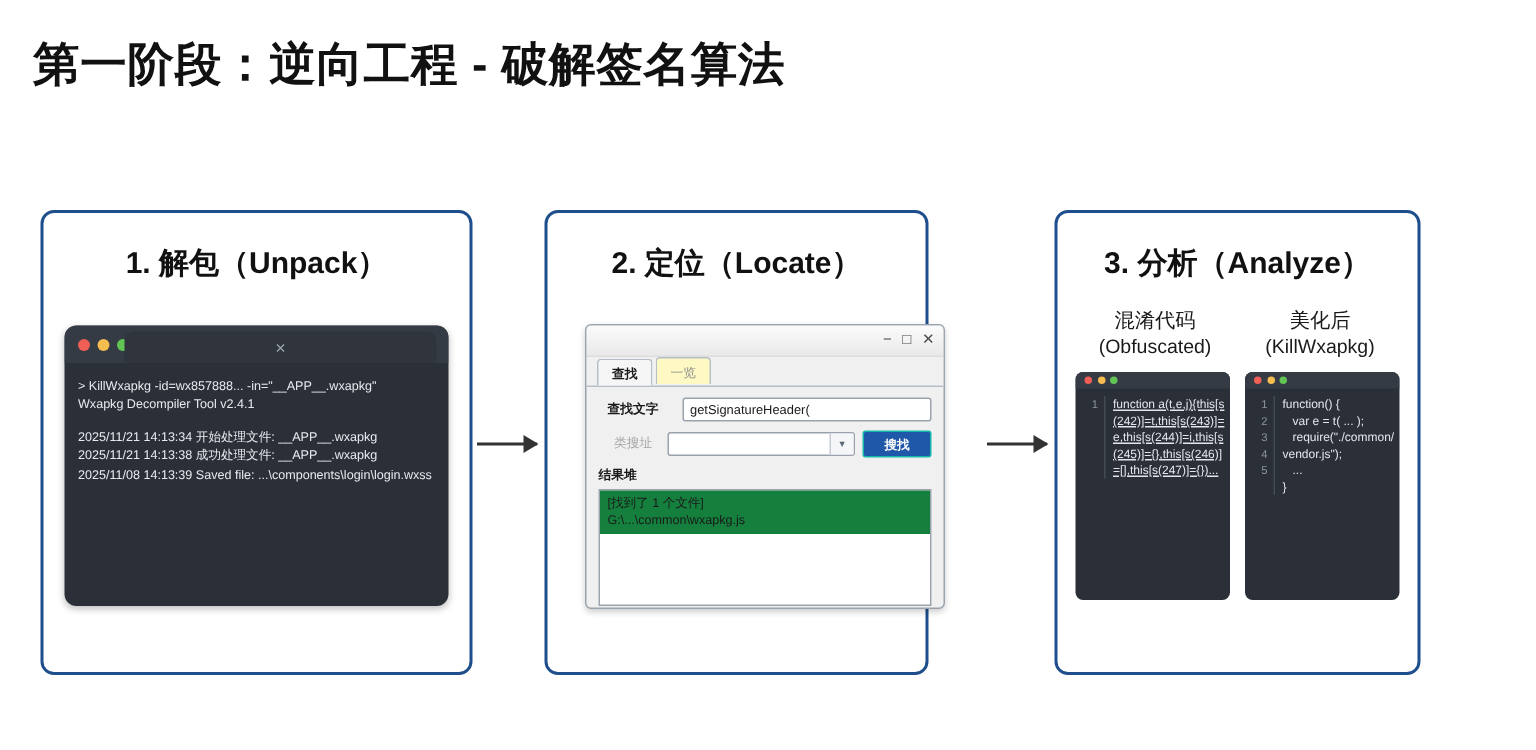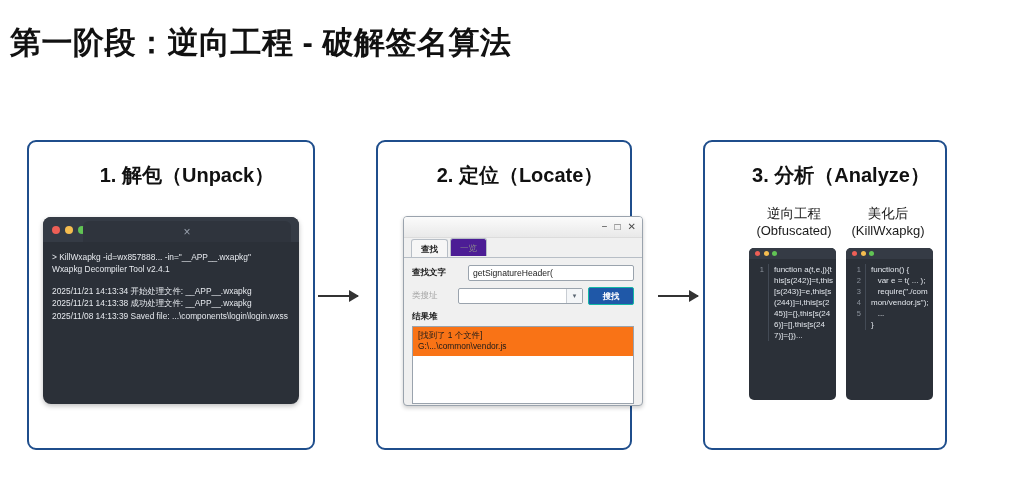--- a/index.html
+++ b/index.html
@@ -11,21 +11,21 @@
     height: 500px;
     background: #ffffff;
     font-family: "Liberation Sans", sans-serif;
     overflow: hidden;
     position: relative;
   }
 
   
   .page-title {
     position: absolute;
-    left: 10px;
+    left: 22px;
     top: 22px;
     font-size: 31px;
     font-weight: bold;
     color: #111111;
     letter-spacing: 0.5px;
     white-space: nowrap;
   }
 
   
   .flow {
@@ -37,24 +37,23 @@
   }
 
   .panel {
     position: absolute;
     top: 0;
     height: 310px;
     border: 2.5px solid #1f4e8c;
     border-radius: 9px;
     background: #ffffff;
     box-sizing: border-box;
-    padding-left: 32px;
   }
   #panel-1 { left: 27px;  width: 288px; }
-  #panel-2 { left: 376px; width: 256px; }
+  #panel-2 { left: 363px; width: 256px; }
   #panel-3 { left: 703px; width: 244px; }
 
   .panel-heading {
     text-align: center;
     font-size: 20px;
     font-weight: bold;
     color: #111111;
     margin-top: 20px;
     white-space: nowrap;
   }
@@ -164,34 +163,34 @@
     padding-left: 7px;
     border-bottom: 1px solid #b7bec6;
     background: #f0f0f0;
   }
   .dlg-tab {
     font-size: 8.5px;
     padding: 3px 9px 2px 9px;
     border: 1px solid #b7bec6;
     border-bottom: none;
     border-radius: 3px 3px 0 0;
-    background: #4c1d95;
+    background: #fef9c3;
     color: #8a8a8a;
     margin-right: 2px;
     line-height: 12px;
   }
   .dlg-tab.active {
     background: #f6f6f6;
     color: #1a1a1a;
     font-weight: bold;
     position: relative;
     top: 1px;
   }
   .dlg-body { padding: 7px 8px 0 8px; }
-  .dlg-row { display: flex; align-items: center; margin-bottom: 6px; }
+  .dlg-row { display: flex; align-items: center; margin-bottom: 6px; text-align: center; }
   .dlg-label {
     font-size: 8.5px;
     font-weight: bold;
     color: #1a1a1a;
     width: 46px;
     flex: none;
   }
   .dlg-label.dim { color: #a6a6a6; font-weight: normal; }
   .dlg-input {
     flex: 1;
@@ -249,21 +248,21 @@
     color: #1a1a1a;
     margin: 1px 0 3px 0;
   }
   .dlg-results {
     height: 78px;
     background: #ffffff;
     border: 1px solid #9aa3ad;
     box-sizing: border-box;
   }
   .dlg-result-sel {
-    background: #f97316;
+    background: #15803d;
     padding: 3px 5px 4px 5px;
   }
   .dlg-result-line {
     font-size: 8.4px;
     color: #1a1a1a;
     line-height: 11px;
     white-space: nowrap;
   }
 
   
@@ -318,21 +317,21 @@
     font-size: 7.5px;
     line-height: 11px;
   }
   .code-text {
     padding-left: 5px;
     padding-right: 3px;
     word-break: break-all;
     white-space: pre-wrap;
     flex: 1;
   }
-  .code-text.wrapped { word-break: break-all; }
+  .code-text.wrapped { word-break: break-all; text-decoration: underline; }
 </style>
 </head>
 <body>
 
 <div class="page-title">第一阶段：逆向工程 - 破解签名算法</div>
 
 <div class="flow">
 
   <div class="panel" id="panel-1">
     <div class="panel-heading">1. 解包（Unpack）</div>
@@ -388,35 +387,35 @@
             <div class="dlg-combo-val"></div>
             <div class="dlg-combo-arrow">▾</div>
           </div>
           <div class="dlg-search-btn">搜找</div>
         </div>
 
         <div class="dlg-result-label">结果堆</div>
         <div class="dlg-results">
           <div class="dlg-result-sel">
             <div class="dlg-result-line">[找到了 1 个文件]</div>
-            <div class="dlg-result-line">G:\...\common\vendor.js</div>
+            <div class="dlg-result-line">G:\...\common\wxapkg.js</div>
           </div>
         </div>
       </div>
     </div>
   </div>
 
   <div class="arrow" id="arrow-2"></div>
 
   <div class="panel" id="panel-3">
     <div class="panel-heading">3. 分析（Analyze）</div>
 
     <div class="sub-headings">
       <div class="sub-head">
-        <div>逆向工程</div>
+        <div>混淆代码</div>
         <div class="en">(Obfuscated)</div>
       </div>
       <div class="sub-head">
         <div>美化后</div>
         <div class="en">(KillWxapkg)</div>
       </div>
     </div>
 
     <div class="code-row">
       <div class="code-win">

